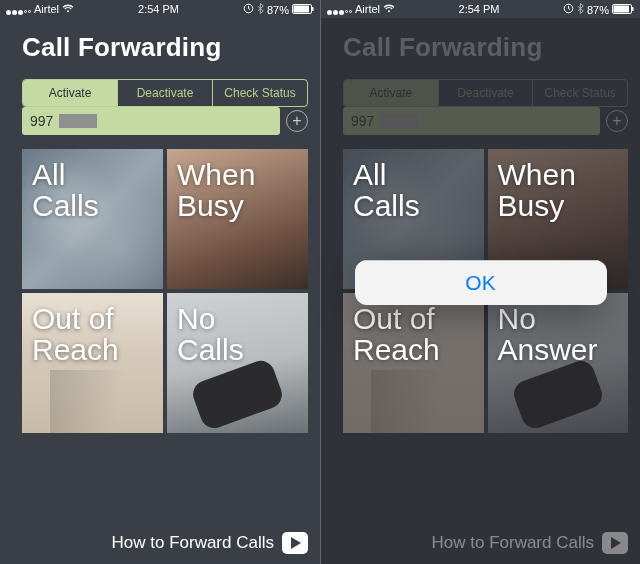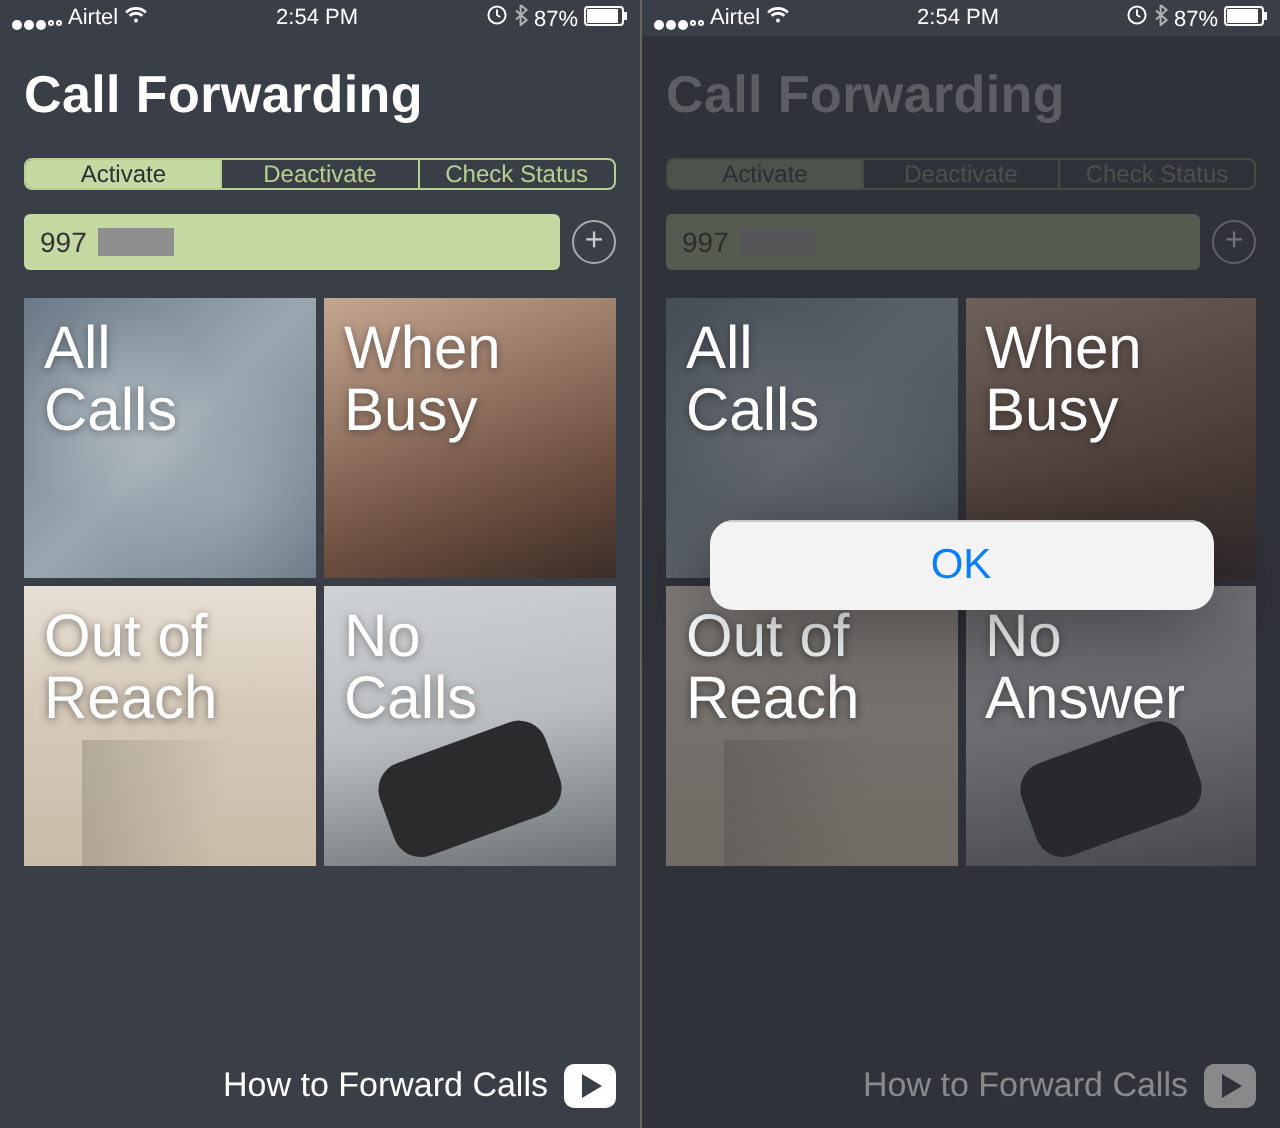--- a/index.html
+++ b/index.html
@@ -30,36 +30,35 @@
     justify-content: space-between;
     padding: 0 6px;
     font-size: 11px;
     font-weight: 500;
   }
   .status .left, .status .right { display: flex; align-items: flex-end; gap: 3px; }
   .status .sig { display: flex; gap: 1px; }
   .status .dot { width: 5px; height: 5px; border-radius: 50%; background: #fff; }
   .status .dot.empty { background: transparent; border: 1px solid #fff; width:3px; height:3px;}
   
-  .app-body { position: relative; padding: 6px 12px 0 12px; height: calc(100% - 18px); }
+  .app-body { position: relative; padding: 6px 12px 0 22px; height: calc(100% - 18px); }
   .title {
     font-size: 26px;
     font-weight: 600;
     margin: 8px 0 16px 0;
     letter-spacing: 0.2px;
   }
   .phone.right .title { color: #9da0a5; }
   
   .seg {
     display: flex;
     border: 1px solid #b7cf90;
     border-radius: 4px;
     overflow: hidden;
-    height: 16px;
-    margin-bottom: 12px;
+    height: 28px;
   }
   .seg > div {
     flex: 1;
     display:flex; align-items:center; justify-content:center;
     font-size: 12px;
     color: #b7cf90;
     border-right: 1px solid #b7cf90;
     background: transparent;
   }
   .seg > div:last-child { border-right: none; }

